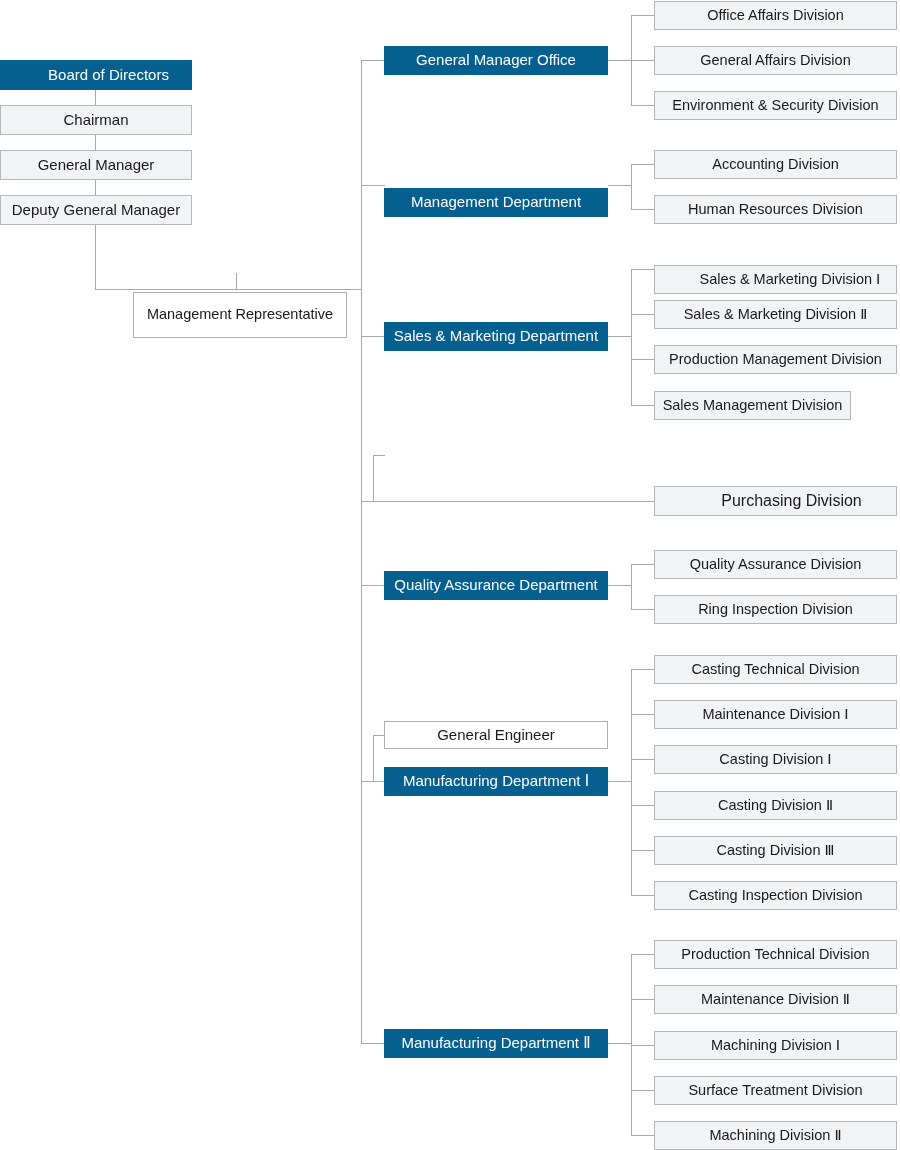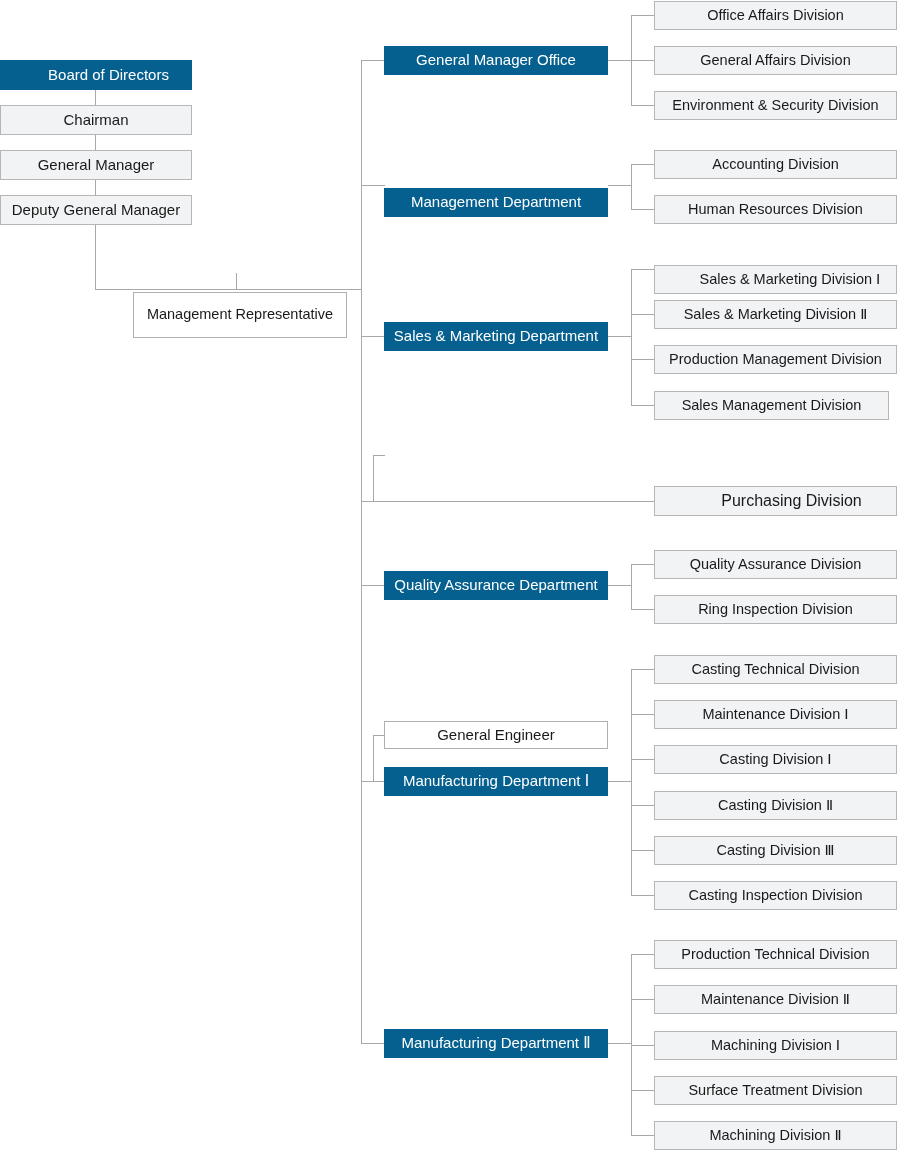--- a/index.html
+++ b/index.html
@@ -210,21 +210,21 @@
 
   <div class="node div" style="left:654px;top:265px;width:243px;height:29px;padding-left:29px;">
     <span>Sales &amp; Marketing Division Ⅰ</span>
   </div>
   <div class="node div" style="left:654px;top:300px;width:243px;height:29px;">
     <span>Sales &amp; Marketing Division Ⅱ</span>
   </div>
   <div class="node div" style="left:654px;top:345px;width:243px;height:29px;">
     <span>Production Management Division</span>
   </div>
-  <div class="node div" style="left:654px;top:391px;width:235px;height:29px;">
+  <div class="node div" style="left:654px;top:391px;width:197px;height:29px;">
     <span>Sales Management Division</span>
   </div>
 
   <div class="node div big" style="left:654px;top:486px;width:243px;height:30px;padding-left:32px;">
     <span>Purchasing Division</span>
   </div>
 
   <div class="node div" style="left:654px;top:550px;width:243px;height:29px;">
     <span>Quality Assurance Division</span>
   </div>

